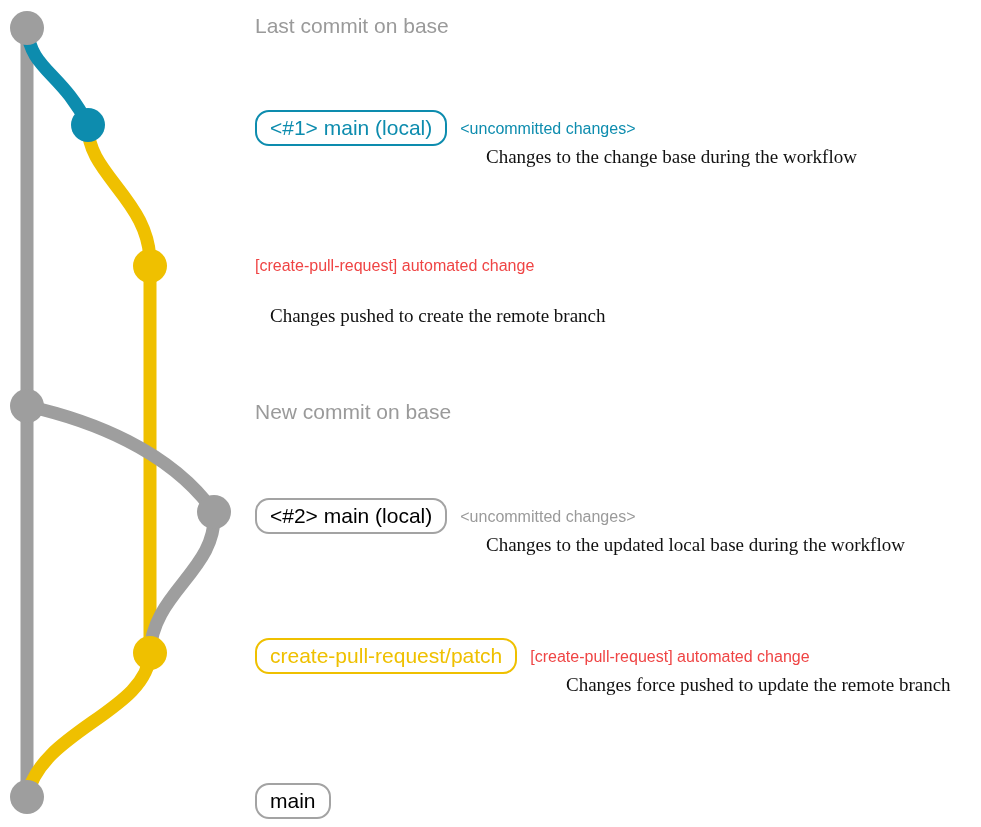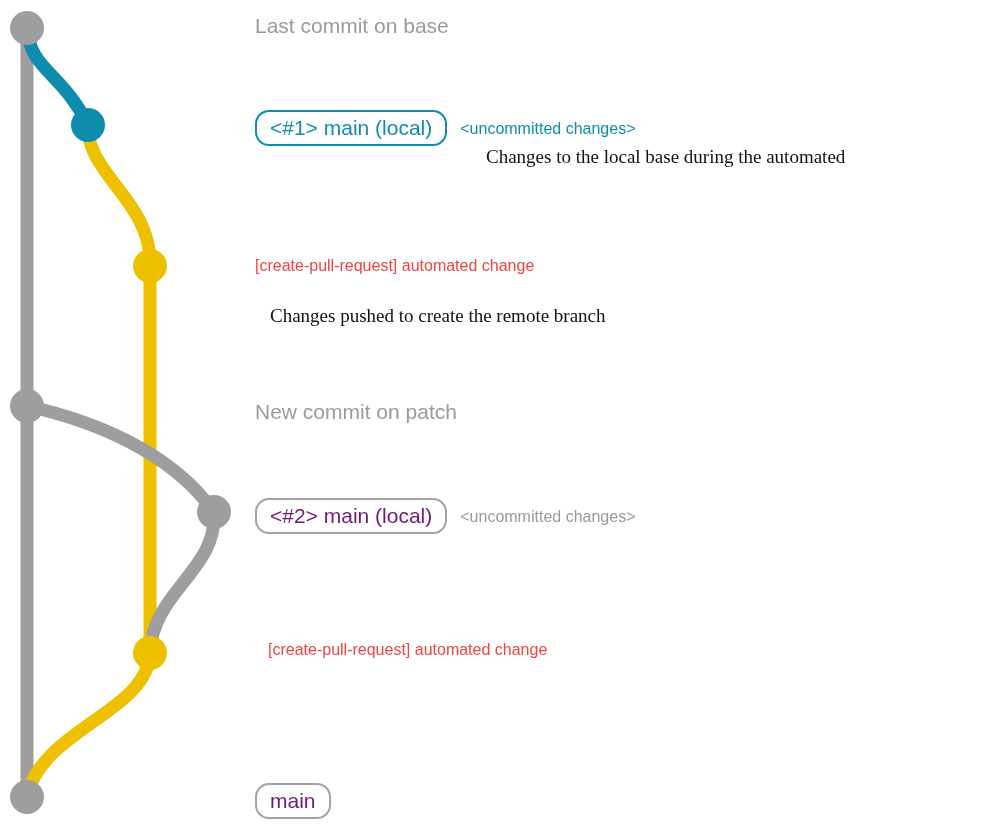--- a/index.html
+++ b/index.html
@@ -46,21 +46,21 @@
     border-radius: 14px;
     padding: 4px 13px 5px 13px;
     font-size: 21px;
     line-height: 23px;
     color: #9e9e9e;
     background: #ffffff;
     box-sizing: border-box;
   }
   .pill.blue   { border-color: #0d8cae; color: #0d8cae; }
   .pill.yellow { border-color: #efc000; color: #efc000; }
-  .pill.gray   { border-color: #a3a3a3; color: #701a75; }
+  .pill.gray   { border-color: #a3a3a3; color: #000000; }
 
   .subject {
     font-size: 16px;
     line-height: 23px;
     margin-left: 13px;
   }
   .subject.blue   { color: #0d8cae; }
   .subject.yellow { color: #ef4444; }
   .subject.gray   { color: #9a9a9a; }
   .subject.nopill { margin-left: 0; }
@@ -112,35 +112,38 @@
 </svg>
 
 <div id="label-layer">
 
   <div class="heading" style="left:255px; top:14px;">Last commit on base</div>
 
   <div class="commit-row" style="left:255px; top:110px;">
     <span class="pill blue">&lt;#1&gt; main (local)</span>
     <span class="subject blue">&lt;uncommitted changes&gt;</span>
   </div>
-  <div class="note" style="left:486px; top:146px;">Changes to the local base during the automated</div>
+  <div class="note" style="left:486px; top:146px;">Changes to the change base during the workflow</div>
 
   <div class="commit-row" style="left:255px; top:254px;">
     <span class="subject yellow nopill">[create-pull-request] automated change</span>
   </div>
   <div class="note" style="left:270px; top:289px;margin-top:16px;">Changes pushed to create the remote branch</div>
 
-  <div class="heading" style="left:255px; top:400px;">New commit on patch</div>
+  <div class="heading" style="left:255px; top:400px;">New commit on base</div>
 
   <div class="commit-row" style="left:255px; top:498px;">
     <span class="pill gray">&lt;#2&gt; main (local)</span>
     <span class="subject gray">&lt;uncommitted changes&gt;</span>
   </div>
+  <div class="note" style="left:486px; top:534px;">Changes to the updated local base during the workflow</div>
 
   <div class="commit-row" style="left:255px; top:638px;">
+    <span class="pill yellow">create-pull-request/patch</span>
     <span class="subject yellow">[create-pull-request] automated change</span>
   </div>
+  <div class="note" style="left:566px; top:674px;">Changes force pushed to update the remote branch</div>
 
   <div class="commit-row" style="left:255px; top:783px;justify-content:space-between;">
     <span class="pill gray">main</span>
   </div>
 
 </div>
 
 </body></html>

